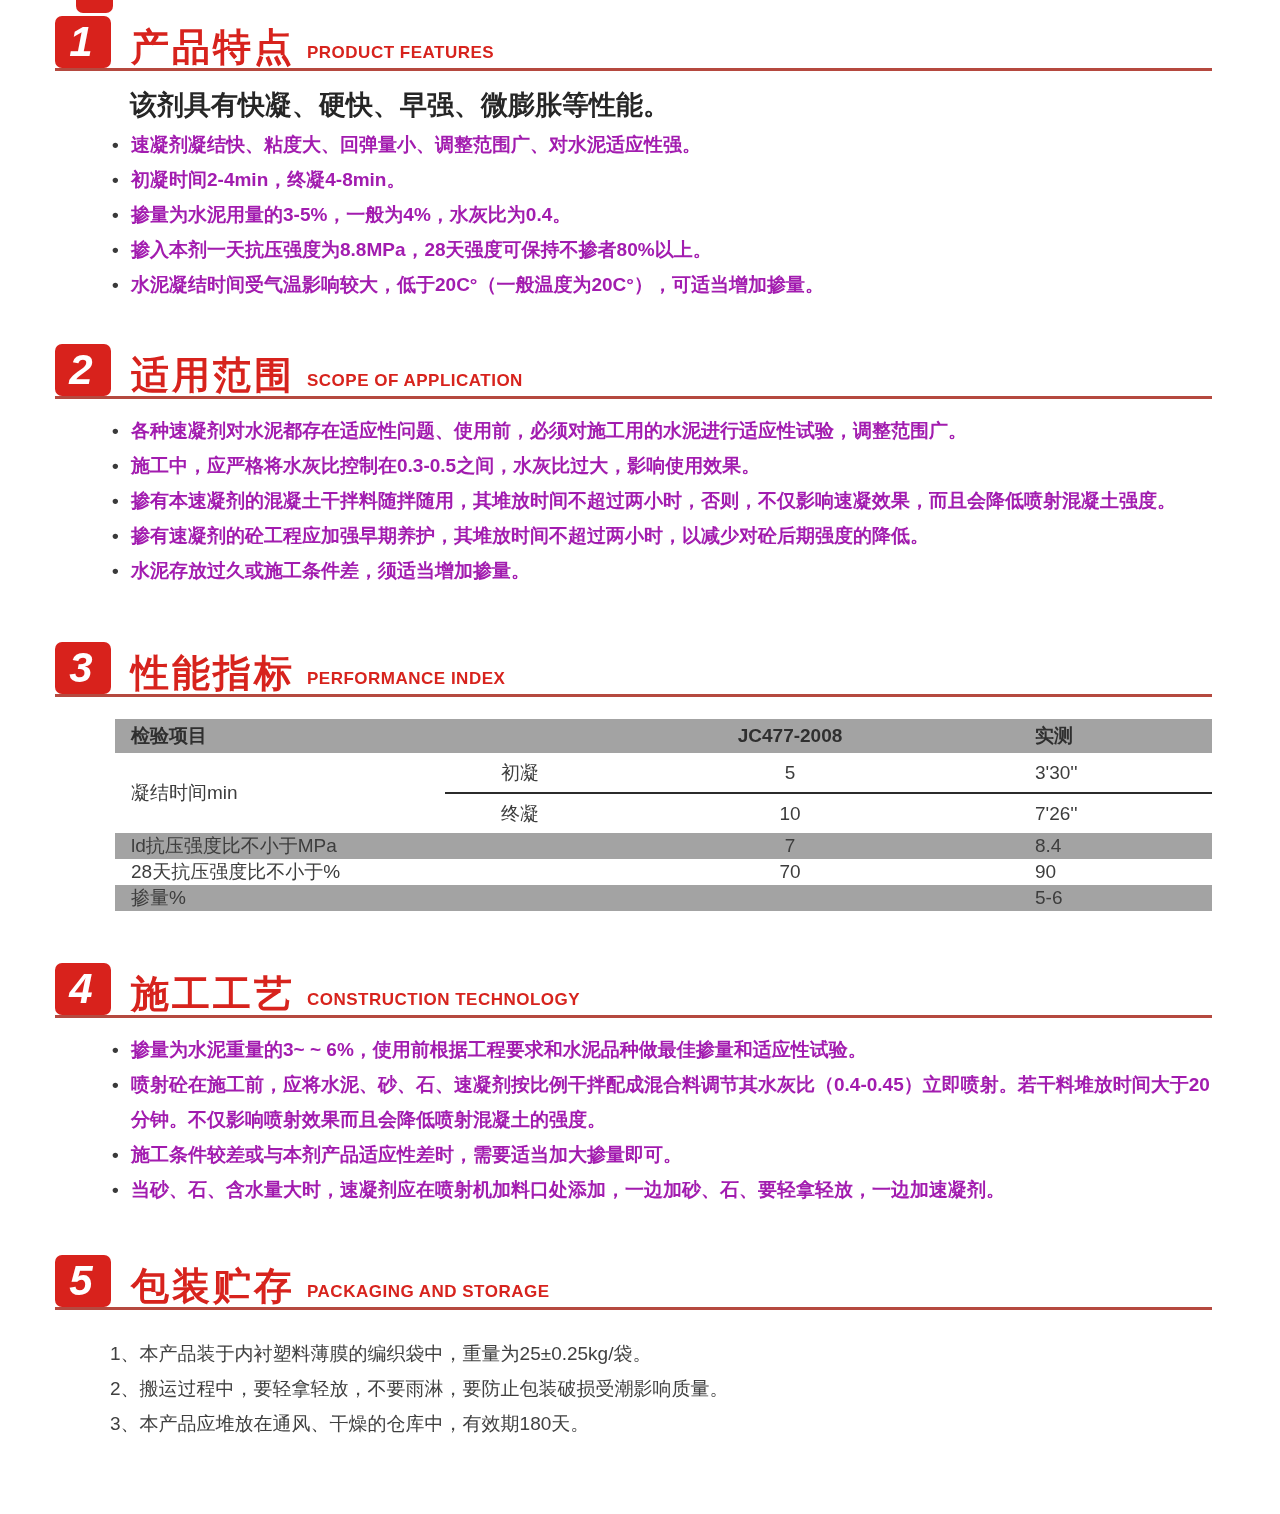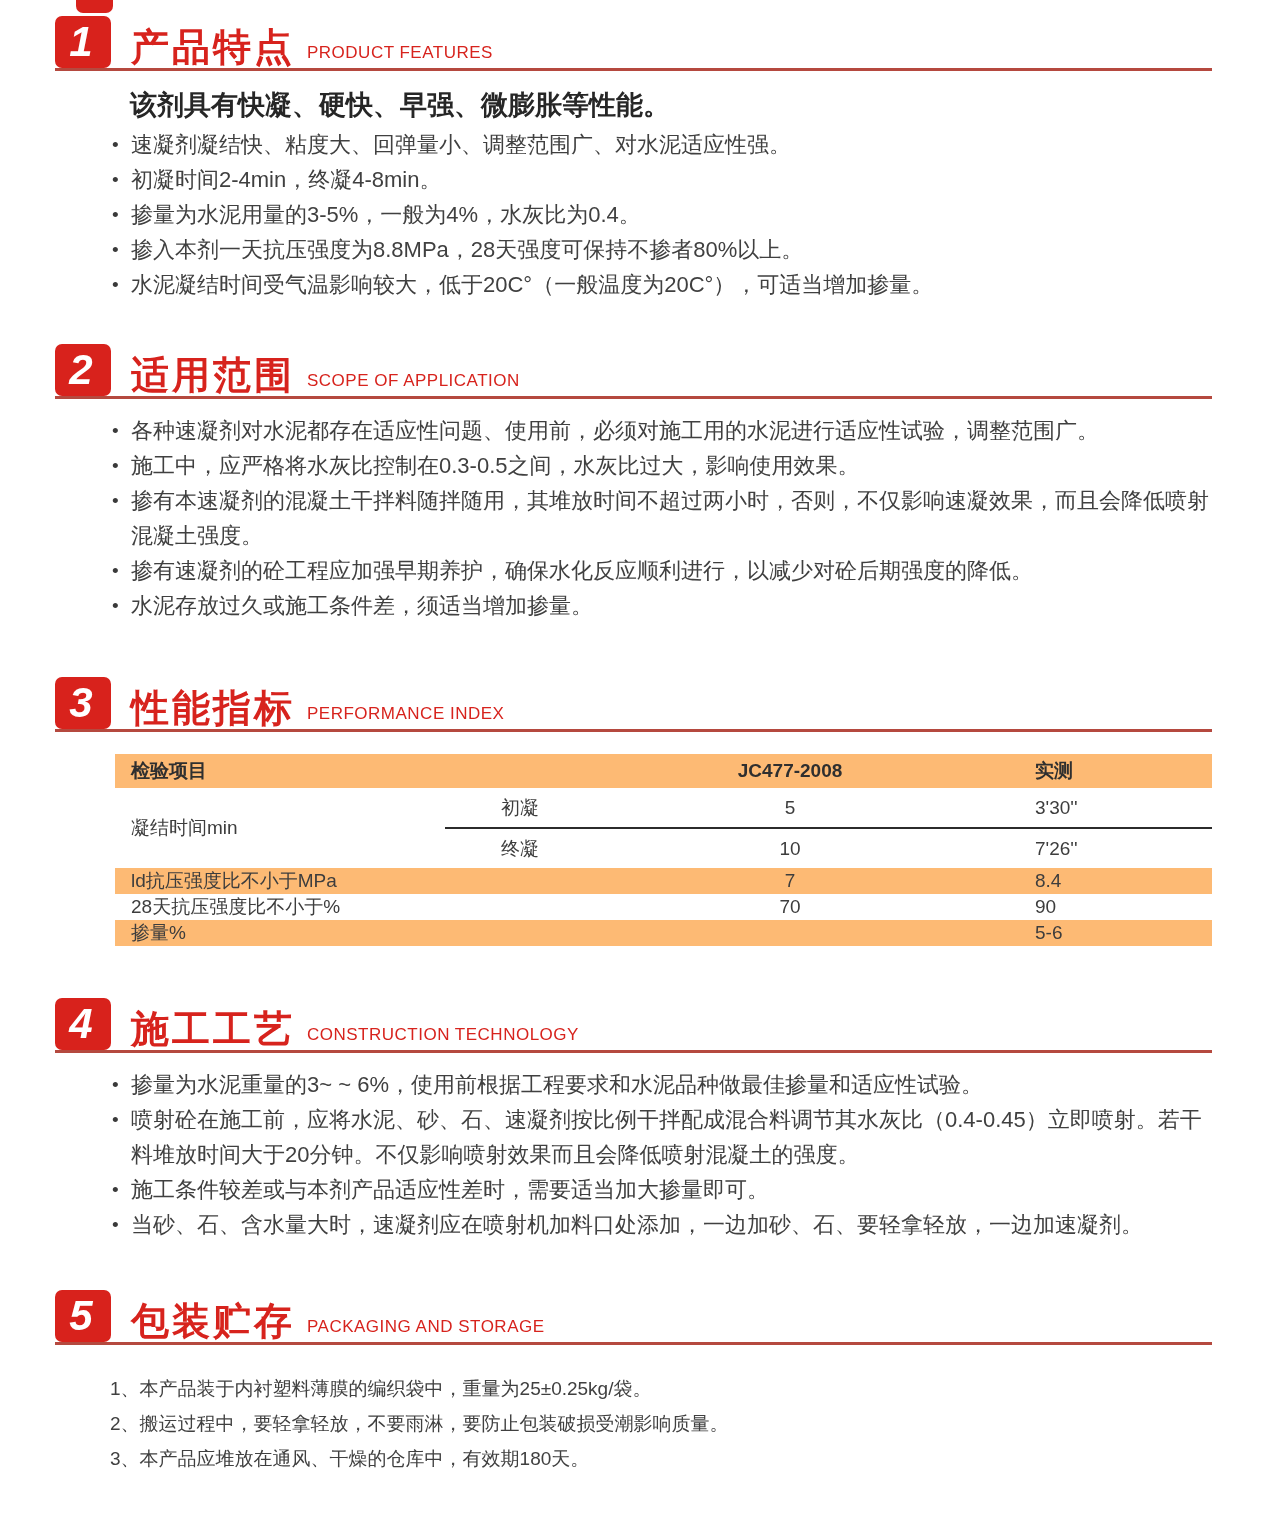--- a/index.html
+++ b/index.html
@@ -24,31 +24,31 @@
     background:#d8221c;border-radius:7px;
     color:#ffffff;font-size:42px;font-weight:bold;font-style:italic;
     display:flex;align-items:center;justify-content:center;
     padding-right:4px;box-sizing:border-box;
   }
   .sec-title{
     margin:0 0 2px 20px;font-size:38px;font-weight:bold;line-height:1;
     color:#d7231d;letter-spacing:3px;
   }
   .sec-sub{
-    margin:0 0 5px 12px;font-size:17px;font-weight:normal;
+    margin:0 0 5px 12px;font-size:17px;font-weight:bold;
     color:#d7231d;letter-spacing:0.5px;white-space:nowrap;
   }
 
   .intro{
     margin:16px 0 0 75px;font-size:27px;font-weight:bold;color:#262626;
   }
 
   ul.bullets{list-style:none;margin:4px 0 0 57px;padding:0;}
   ul.bullets li{
-    position:relative;padding-left:19px;font-size:22px;line-height:35px;color:#404040;
+    position:relative;padding-left:19px;font-size:19px;line-height:35px;color:#a21caf;font-weight:bold;
   }
   ul.bullets li::before{
     content:"•";position:absolute;left:0;top:0;color:#3a3a3a;font-size:19px;
   }
   .s2{margin-top:42px;}
   .s2 ul.bullets{margin-top:14px;}
   .s3{margin-top:54px;}
   .s4{margin-top:52px;}
   .s4 ul.bullets{margin-top:14px;}
   .s5{margin-top:48px;}
@@ -63,21 +63,21 @@
   table.perf col.c2{width:150px;}
   table.perf col.c3{width:390px;}
   table.perf col.c4{width:227px;}
   table.perf th,table.perf td{
     padding:0;font-weight:normal;vertical-align:middle;
   }
   table.perf thead th{height:34px;font-weight:600;color:#2f2f2f;}
   table.perf .cell-left{text-align:left;padding-left:16px;}
   table.perf .cell-center{text-align:center;}
   table.perf .cell-meas{text-align:left;padding-left:50px;}
-  table.perf tr.gray{background:#fdba74;}
+  table.perf tr.gray{background:#a3a3a3;}
   table.perf tr.sub{height:40px;background:#ffffff;}
   table.perf tr.data{height:25px;}
   table.perf tr.sub-top td.split{border-bottom:2px solid #2b2b2b;}
 
   ol.plain{list-style:none;margin:26px 0 0 55px;padding:0;}
   ol.plain li{font-size:19px;line-height:35px;color:#404040;}
 </style>
 </head>
 <body>
 
@@ -104,21 +104,21 @@
   <section class="s2">
     <header class="sec-head">
       <div class="sec-num">2</div>
       <h2 class="sec-title">适用范围</h2>
       <span class="sec-sub">SCOPE OF APPLICATION</span>
     </header>
     <ul class="bullets">
       <li>各种速凝剂对水泥都存在适应性问题、使用前，必须对施工用的水泥进行适应性试验，调整范围广。</li>
       <li>施工中，应严格将水灰比控制在0.3-0.5之间，水灰比过大，影响使用效果。</li>
       <li>掺有本速凝剂的混凝土干拌料随拌随用，其堆放时间不超过两小时，否则，不仅影响速凝效果，而且会降低喷射混凝土强度。</li>
-      <li>掺有速凝剂的砼工程应加强早期养护，确保水化反应顺利进行，以减少对砼后期强度的降低。</li>
+      <li>掺有速凝剂的砼工程应加强早期养护，其堆放时间不超过两小时，以减少对砼后期强度的降低。</li>
       <li>水泥存放过久或施工条件差，须适当增加掺量。</li>
     </ul>
   </section>
 
   <section class="s3">
     <header class="sec-head">
       <div class="sec-num">3</div>
       <h2 class="sec-title">性能指标</h2>
       <span class="sec-sub">PERFORMANCE INDEX</span>
     </header>

